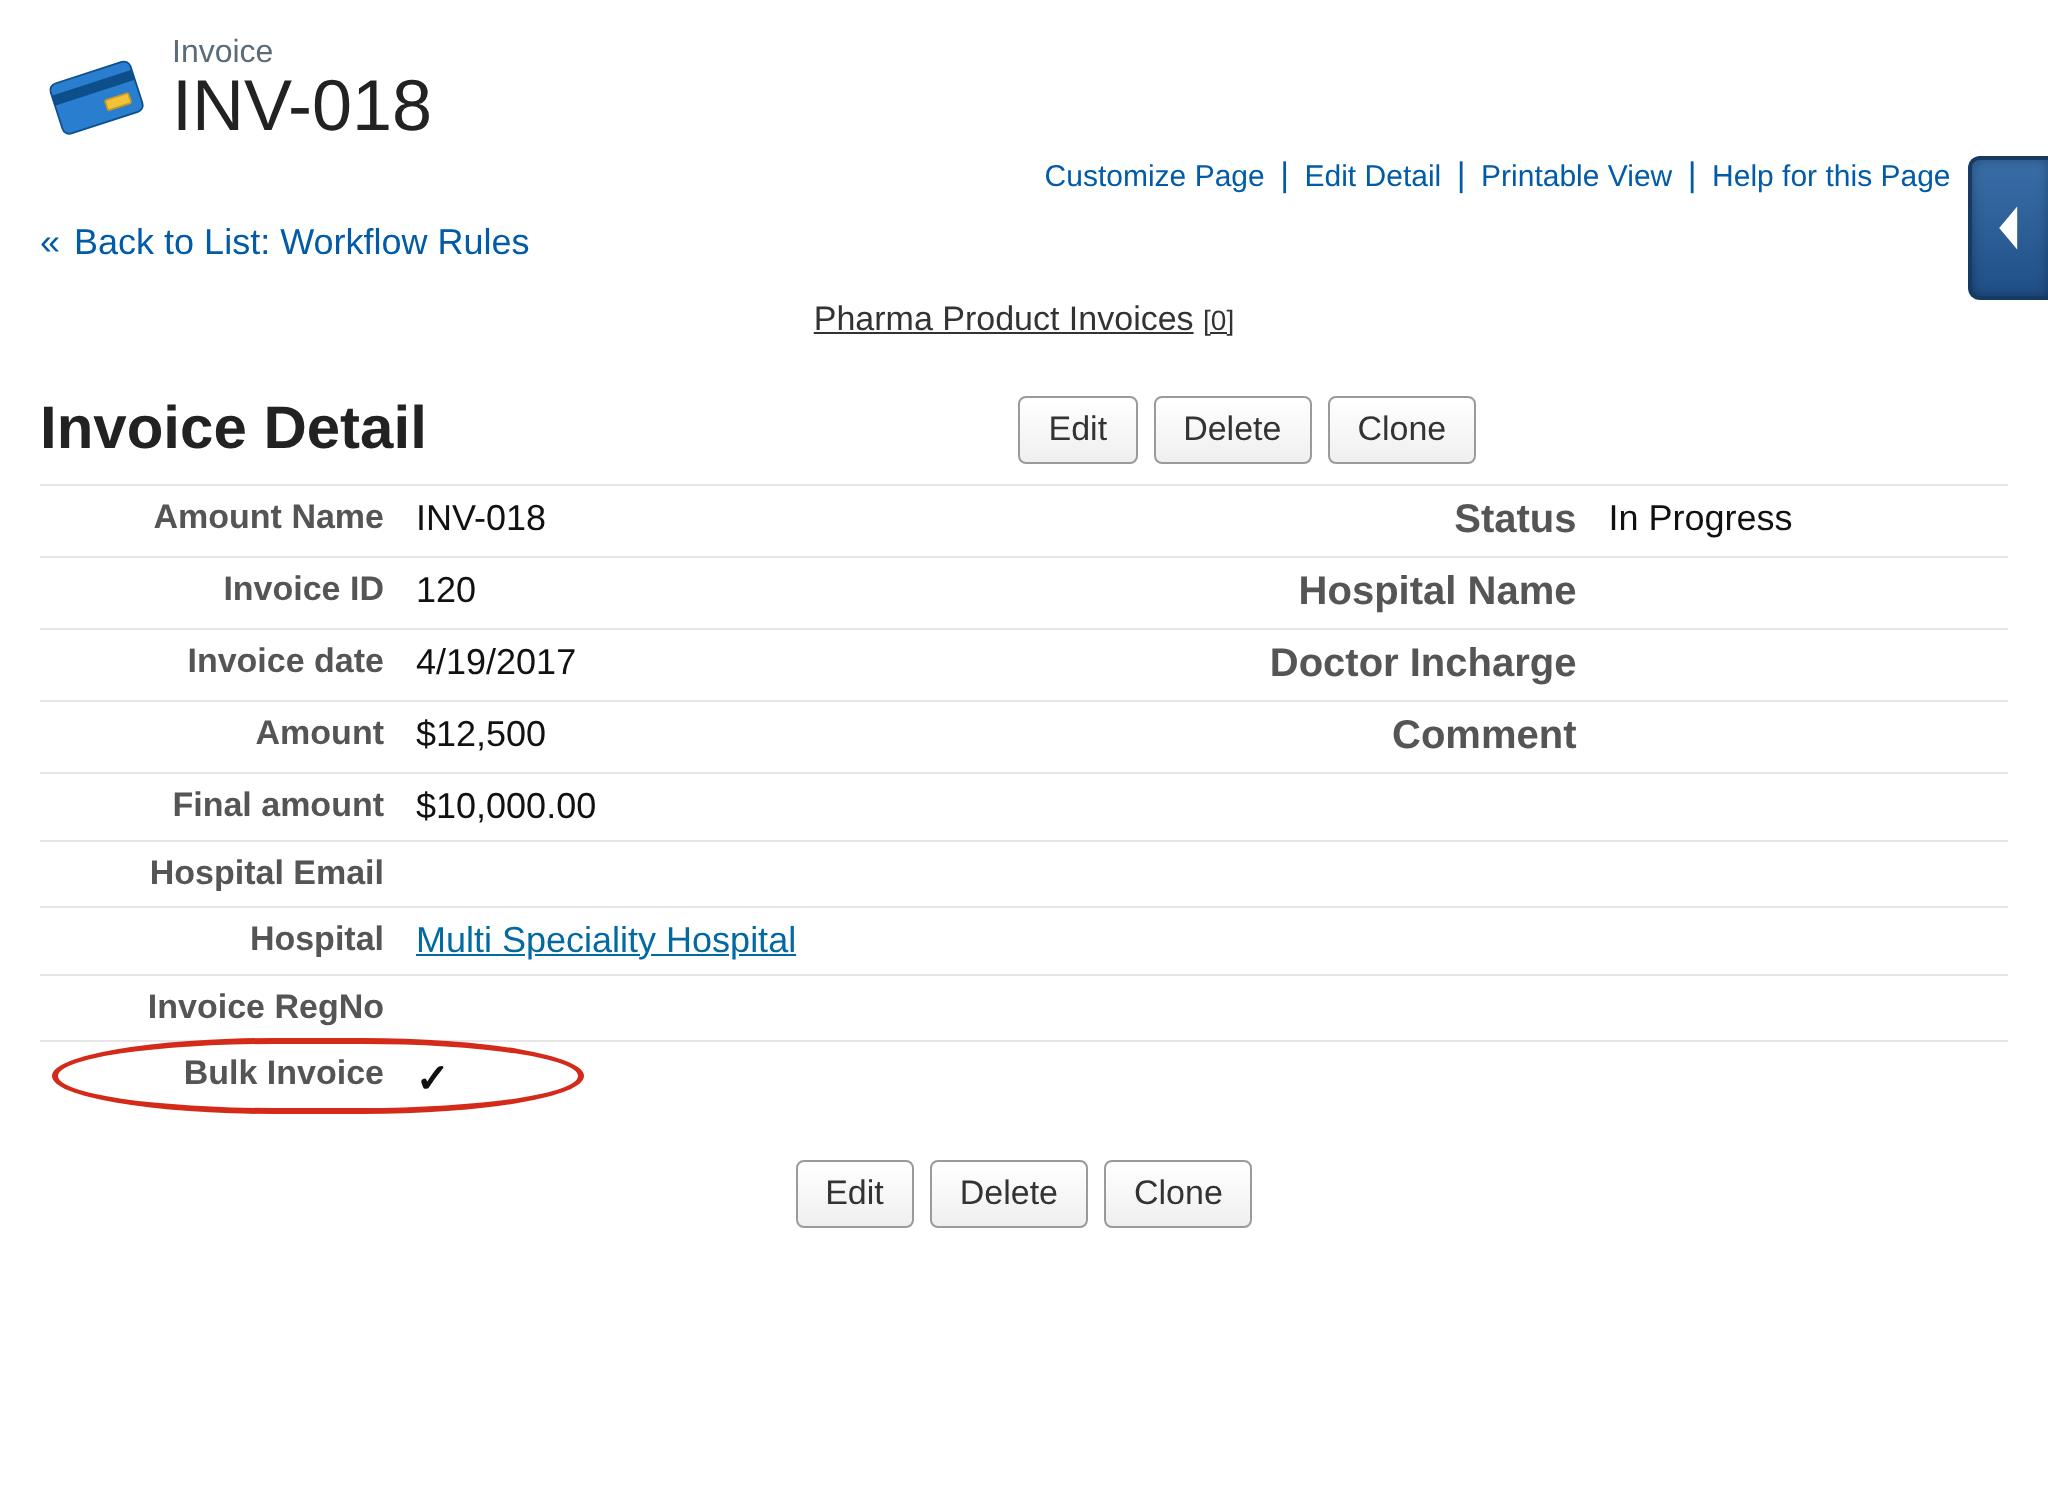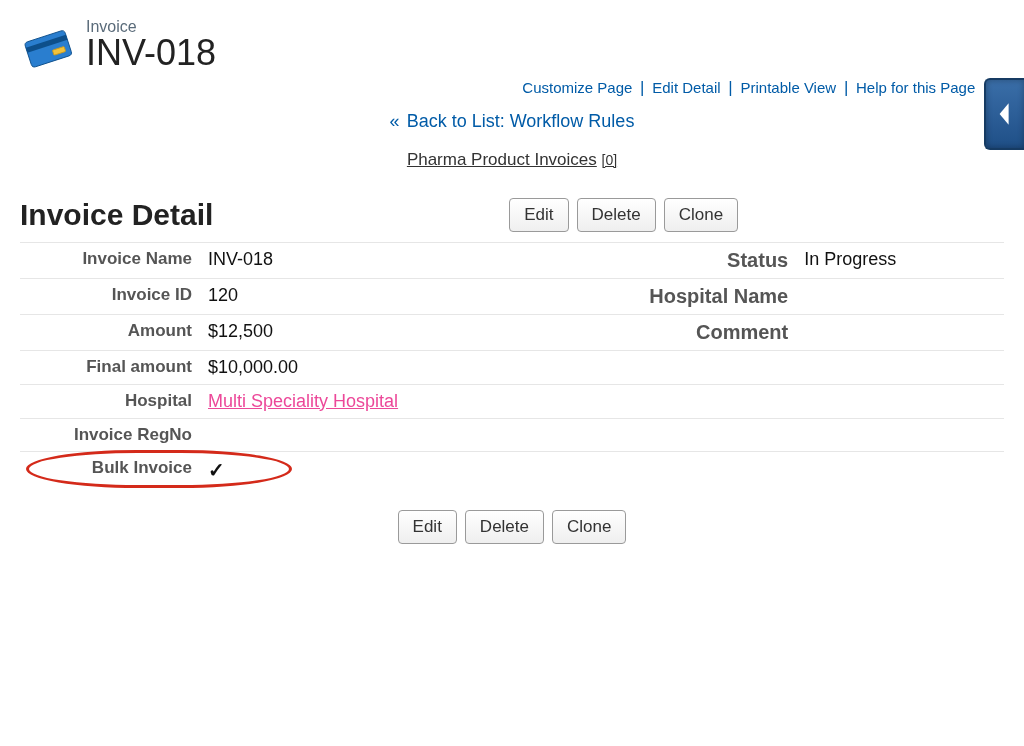--- a/index.html
+++ b/index.html
@@ -61,21 +61,20 @@
     margin-left: 4px;
     color: #fff;
     font-weight: bold;
     text-align: center;
     line-height: 20px;
     font-size: 14px;
   }
   .back-link {
     margin: 12px 0 18px 0;
     font-size: 18px;
-    text-align: center;
   }
   .back-link a {
     color: #015BA7;
     text-decoration: none;
   }
   .back-caret { color: #015BA7; margin-right: 2px; }
   .related-hover {
     text-align: center;
     margin-bottom: 8px;
   }
@@ -139,21 +138,21 @@
     font-size: 18px;
   }
   td.lbl2 {
     width: 200px;
     text-align: right;
     color: #555;
     font-weight: bold;
     font-size: 20px;
   }
   td.val a, td.val2 a {
-    color: #ec4899;
+    color: #0369a1;
     text-decoration: underline;
   }
   td.val2 {
     color: #111;
     font-size: 18px;
   }
   .check {
     font-size: 20px;
     font-weight: bold;
   }
@@ -241,40 +240,52 @@
     <div class="btn-row-centered">
       <button class="sf-btn">Edit</button>
       <button class="sf-btn">Delete</button>
       <button class="sf-btn">Clone</button>
     </div>
   </div>
 
   <table class="detail">
     <tbody>
         <tr>
-      <td class="lbl">Invoice Name</td>
+      <td class="lbl">Amount Name</td>
       <td class="val">INV-018</td>
       <td class="lbl2">Status</td>
       <td class="val2">In Progress</td>
     </tr>
     <tr>
       <td class="lbl">Invoice ID</td>
       <td class="val">120</td>
       <td class="lbl2">Hospital Name</td>
       <td class="val2"></td>
     </tr>
     <tr>
+      <td class="lbl">Invoice date</td>
+      <td class="val">4/19/2017</td>
+      <td class="lbl2">Doctor Incharge</td>
+      <td class="val2"></td>
+    </tr>
+    <tr>
       <td class="lbl">Amount</td>
       <td class="val">$12,500</td>
       <td class="lbl2">Comment</td>
       <td class="val2"></td>
     </tr>
     <tr>
       <td class="lbl">Final amount</td>
       <td class="val">$10,000.00</td>
+      <td class="lbl2"></td>
+      <td class="val2"></td>
+    </tr>
+    <tr>
+      <td class="lbl">Hospital Email</td>
+      <td class="val"></td>
       <td class="lbl2"></td>
       <td class="val2"></td>
     </tr>
     <tr>
       <td class="lbl">Hospital</td>
       <td class="val"><a href="#">Multi Speciality Hospital</a></td>
       <td class="lbl2"></td>
       <td class="val2"></td>
     </tr>
     <tr>

